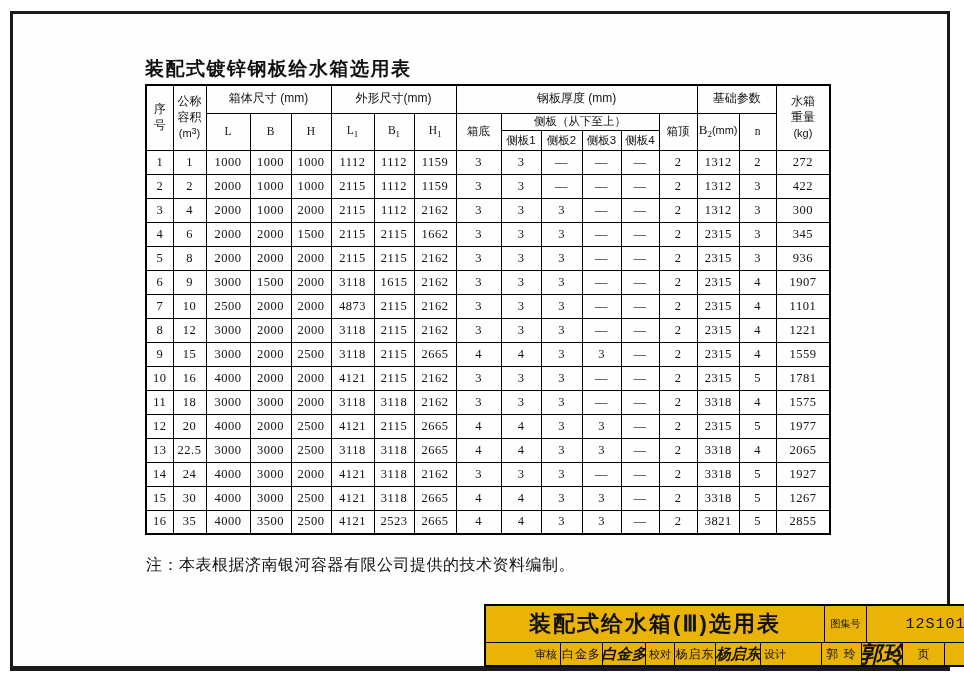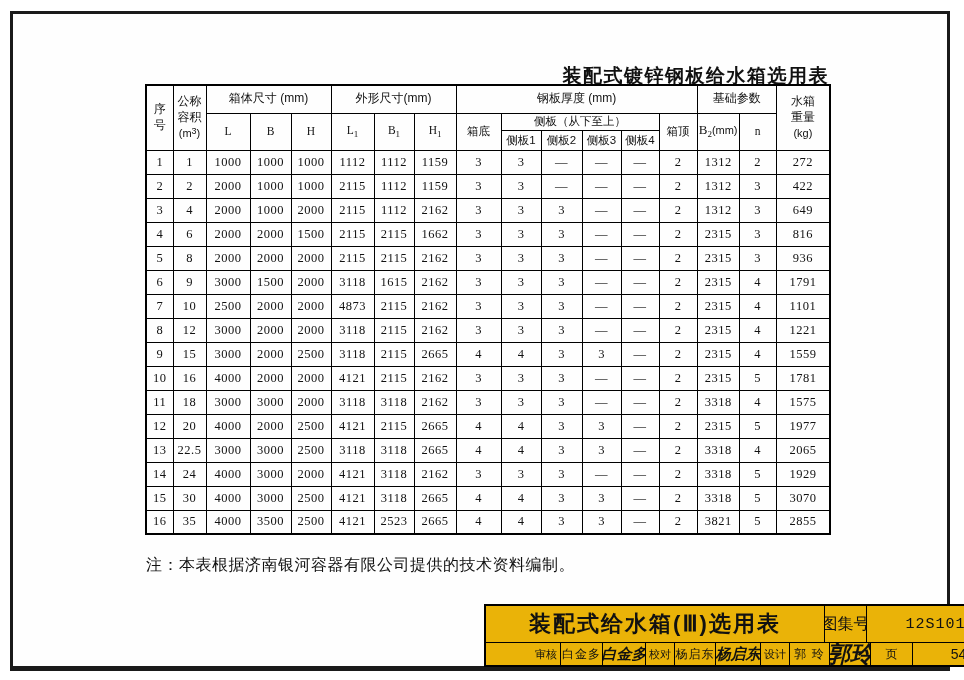--- a/index.html
+++ b/index.html
@@ -9,22 +9,22 @@
     font-family:"Liberation Sans", sans-serif;
     overflow:hidden;
   }
   .frame {
     position:absolute; left:10px; top:11px; width:940px; height:660px;
     box-sizing:border-box;
     border:3px solid #1a1a1a; border-bottom-width:5px;
     background:#fefefe;
   }
   .doc-title {
-    position:absolute; left:145px; top:63px; width:684px;
-    text-align:right; font-size:19px; font-weight:bold; letter-spacing:1.5px;
+    position:absolute; left:145px; top:56px; width:684px;
+    text-align:left; font-size:19px; font-weight:bold; letter-spacing:1.5px;
   }
   table.main {
     position:absolute; left:145px; top:84px; width:684px;
     border-collapse:collapse; table-layout:fixed;
     border:2px solid #000;
   }
   table.main th, table.main td {
     border:1px solid #000; text-align:center; vertical-align:middle;
     padding:0; font-weight:normal; overflow:hidden;
   }
@@ -49,31 +49,31 @@
     box-sizing:border-box; border:2px solid #000; background:#eab308;
   }
   .tb-top { display:flex; height:37px; border-bottom:1.5px solid #000; box-sizing:border-box; }
   .tb-bottom { display:flex; height:22px;padding-left:46px; }
   .tb-cell {
     display:flex; align-items:center; justify-content:center;
     box-sizing:border-box; border-left:1px solid #000; overflow:hidden; white-space:nowrap;
   }
   .tb-cell:first-child { border-left:none; }
   .tb-title { width:338px; font-size:22px; font-weight:bold; letter-spacing:2px; }
-  .tb-atlas-label { width:42px; font-size:16px; }
+  .tb-atlas-label { width:42px; font-size:10px; }
   .tb-atlas-no { flex:1; font-family:Liberation Mono, monospace; font-size:15px; letter-spacing:1px;text-align:center; }
   .tb-lab { font-size:11px; }
   .tb-name { font-size:12px; letter-spacing:1px; }
   .sig {
     font-family:"DejaVu Serif", serif; font-style:italic; font-weight:900;
     font-size:15px; letter-spacing:0;
   }
   .sig-big { font-size:23px; }
   .w28{width:28px;} .w42{width:42px;} .w43{width:43px;} .w29{width:29px;}
-  .w41{width:41px;} .w45{width:45px;} .w40{width:40px;}
+  .w41{width:41px;} .w45{width:45px;} .w40{width:40px;margin-left:32px;}
   .tb-page-label { width:42px; font-size:12px; }
   .tb-page-no { flex:1; font-family:Liberation Sans, sans-serif; font-size:14px; }
 </style>
 </head>
 <body>
 
 <div class="frame"></div>
 
 <div class="doc-title">装配式镀锌钢板给水箱选用表</div>
 
@@ -176,40 +176,40 @@
         <td>1112</td>
         <td>2162</td>
         <td>3</td>
         <td>3</td>
         <td>3</td>
         <td>—</td>
         <td>—</td>
         <td>2</td>
         <td>1312</td>
         <td>3</td>
-        <td>649</td>
+        <td>300</td>
       </tr>
       <tr>
         <td>4</td>
         <td>6</td>
         <td>2000</td>
         <td>2000</td>
         <td>1500</td>
         <td>2115</td>
         <td>2115</td>
         <td>1662</td>
         <td>3</td>
         <td>3</td>
         <td>3</td>
         <td>—</td>
         <td>—</td>
         <td>2</td>
         <td>2315</td>
         <td>3</td>
-        <td>816</td>
+        <td>345</td>
       </tr>
       <tr>
         <td>5</td>
         <td>8</td>
         <td>2000</td>
         <td>2000</td>
         <td>2000</td>
         <td>2115</td>
         <td>2115</td>
         <td>2162</td>
@@ -233,21 +233,21 @@
         <td>1615</td>
         <td>2162</td>
         <td>3</td>
         <td>3</td>
         <td>3</td>
         <td>—</td>
         <td>—</td>
         <td>2</td>
         <td>2315</td>
         <td>4</td>
-        <td>1791</td>
+        <td>1907</td>
       </tr>
       <tr>
         <td>7</td>
         <td>10</td>
         <td>2500</td>
         <td>2000</td>
         <td>2000</td>
         <td>4873</td>
         <td>2115</td>
         <td>2162</td>
@@ -385,40 +385,40 @@
         <td>3118</td>
         <td>2162</td>
         <td>3</td>
         <td>3</td>
         <td>3</td>
         <td>—</td>
         <td>—</td>
         <td>2</td>
         <td>3318</td>
         <td>5</td>
-        <td>1929</td>
+        <td>1927</td>
       </tr>
       <tr>
         <td>15</td>
         <td>30</td>
         <td>4000</td>
         <td>3000</td>
         <td>2500</td>
         <td>4121</td>
         <td>3118</td>
         <td>2665</td>
         <td>4</td>
         <td>4</td>
         <td>3</td>
         <td>3</td>
         <td>—</td>
         <td>2</td>
         <td>3318</td>
         <td>5</td>
-        <td>3070</td>
+        <td>1267</td>
       </tr>
       <tr>
         <td>16</td>
         <td>35</td>
         <td>4000</td>
         <td>3500</td>
         <td>2500</td>
         <td>4121</td>
         <td>2523</td>
         <td>2665</td>

